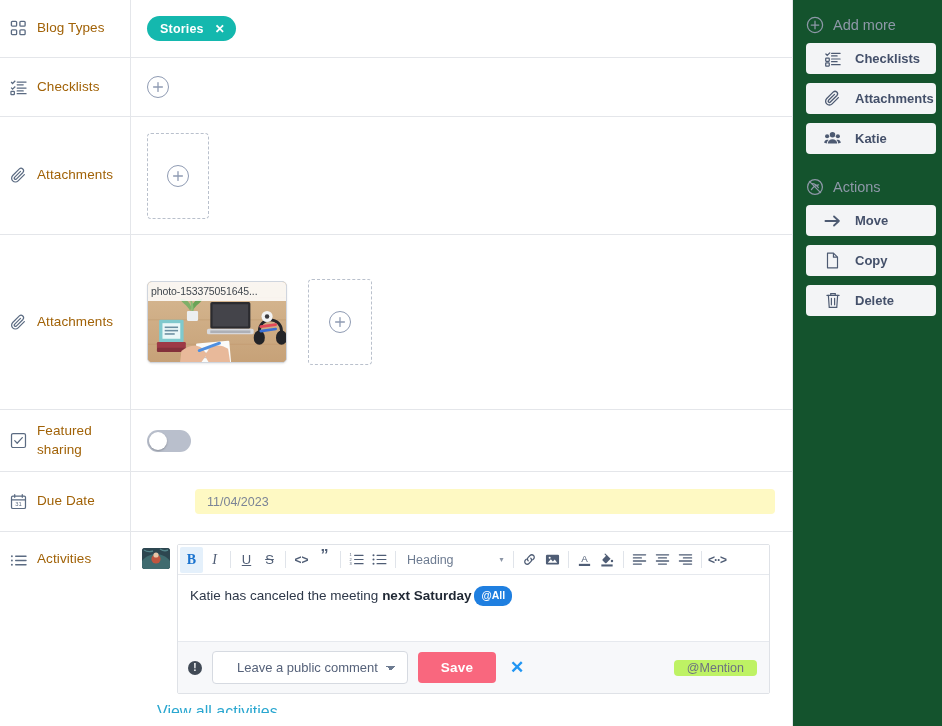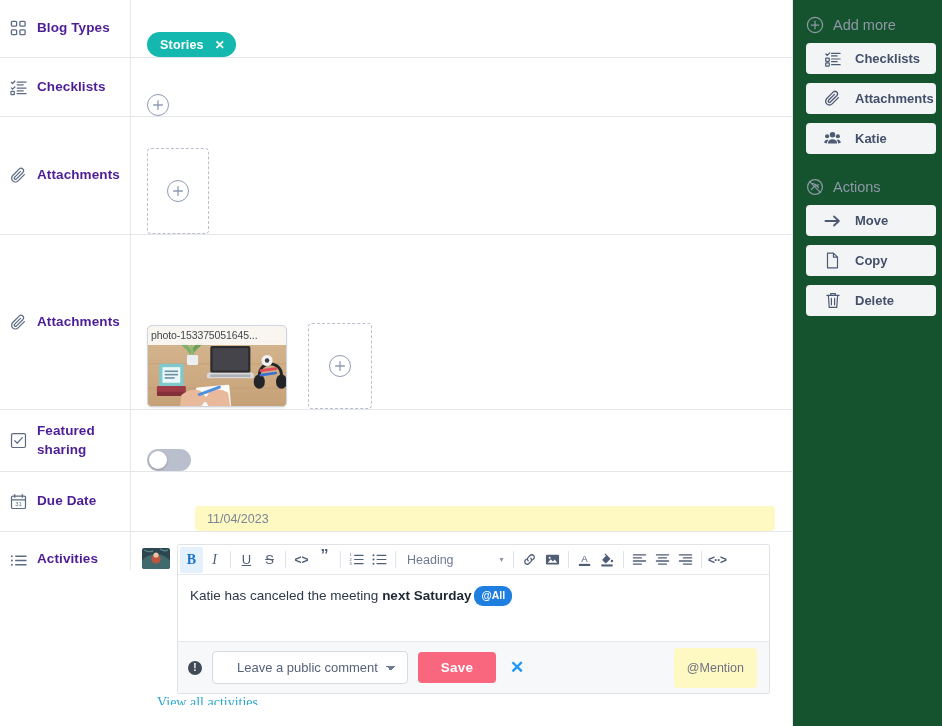--- a/index.html
+++ b/index.html
@@ -41,29 +41,28 @@
     padding-right: 4px;
   }
   .row-label .lbl-ico {
     width: 20px; height: 20px;
     flex: 0 0 20px;
     display: flex; align-items: center; justify-content: center;
     color: #5b6b82;
   }
   .row-label .lbl-txt {
     font-size: 13.5px;
-    color: #4c1d95;
+    color: #a16207;
     line-height: 1.35;
     letter-spacing: 0.1px;
-    font-weight: bold;
   }
   .row-value {
     flex: 1 1 auto;
     display: flex;
-    align-items: flex-end;
+    align-items: center;
     padding-left: 16px;
     padding-right: 16px;
   }
 
   
   .r-blogtypes  { height: 58px; }
   .r-checklists { height: 59px; }
   .r-attach1    { height: 118px; }
   .r-attach2    { height: 175px; }
   .r-featured   { height: 62px; }
@@ -302,39 +301,38 @@
   .cancel-x {
     color: #2196f3;
     font-size: 17px;
     font-weight: 700;
     cursor: pointer;
     line-height: 1;
     margin-left: 4px;
   }
   .mention-btn {
     margin-left: auto;
-    background: #fef9c3;
+    background: #bef264;
     color: #6d7280;
     border: none;
     border-radius: 4px;
-    height: 40px;
+    height: 16px;
     padding: 0 13px;
     font-size: 12.5px;
     font-family: "Liberation Sans", sans-serif;
     cursor: pointer;
   }
   .viewall {
-    margin-top: 1px;
+    margin-top: 9px;
     margin-left: 15px;
-    font-size: 14px;
+    font-size: 16px;
     color: #2aa7d0;
     cursor: pointer;
     height: 10px;
     overflow: hidden;
-    font-family: Liberation Serif, serif;
   }
 
   
   .sidebar {
     flex: 1 1 auto;
     padding: 12px 6px 0 13px;
     background: #14532d;
   }
   .side-head {
     display: flex; align-items: center; gap: 9px;

